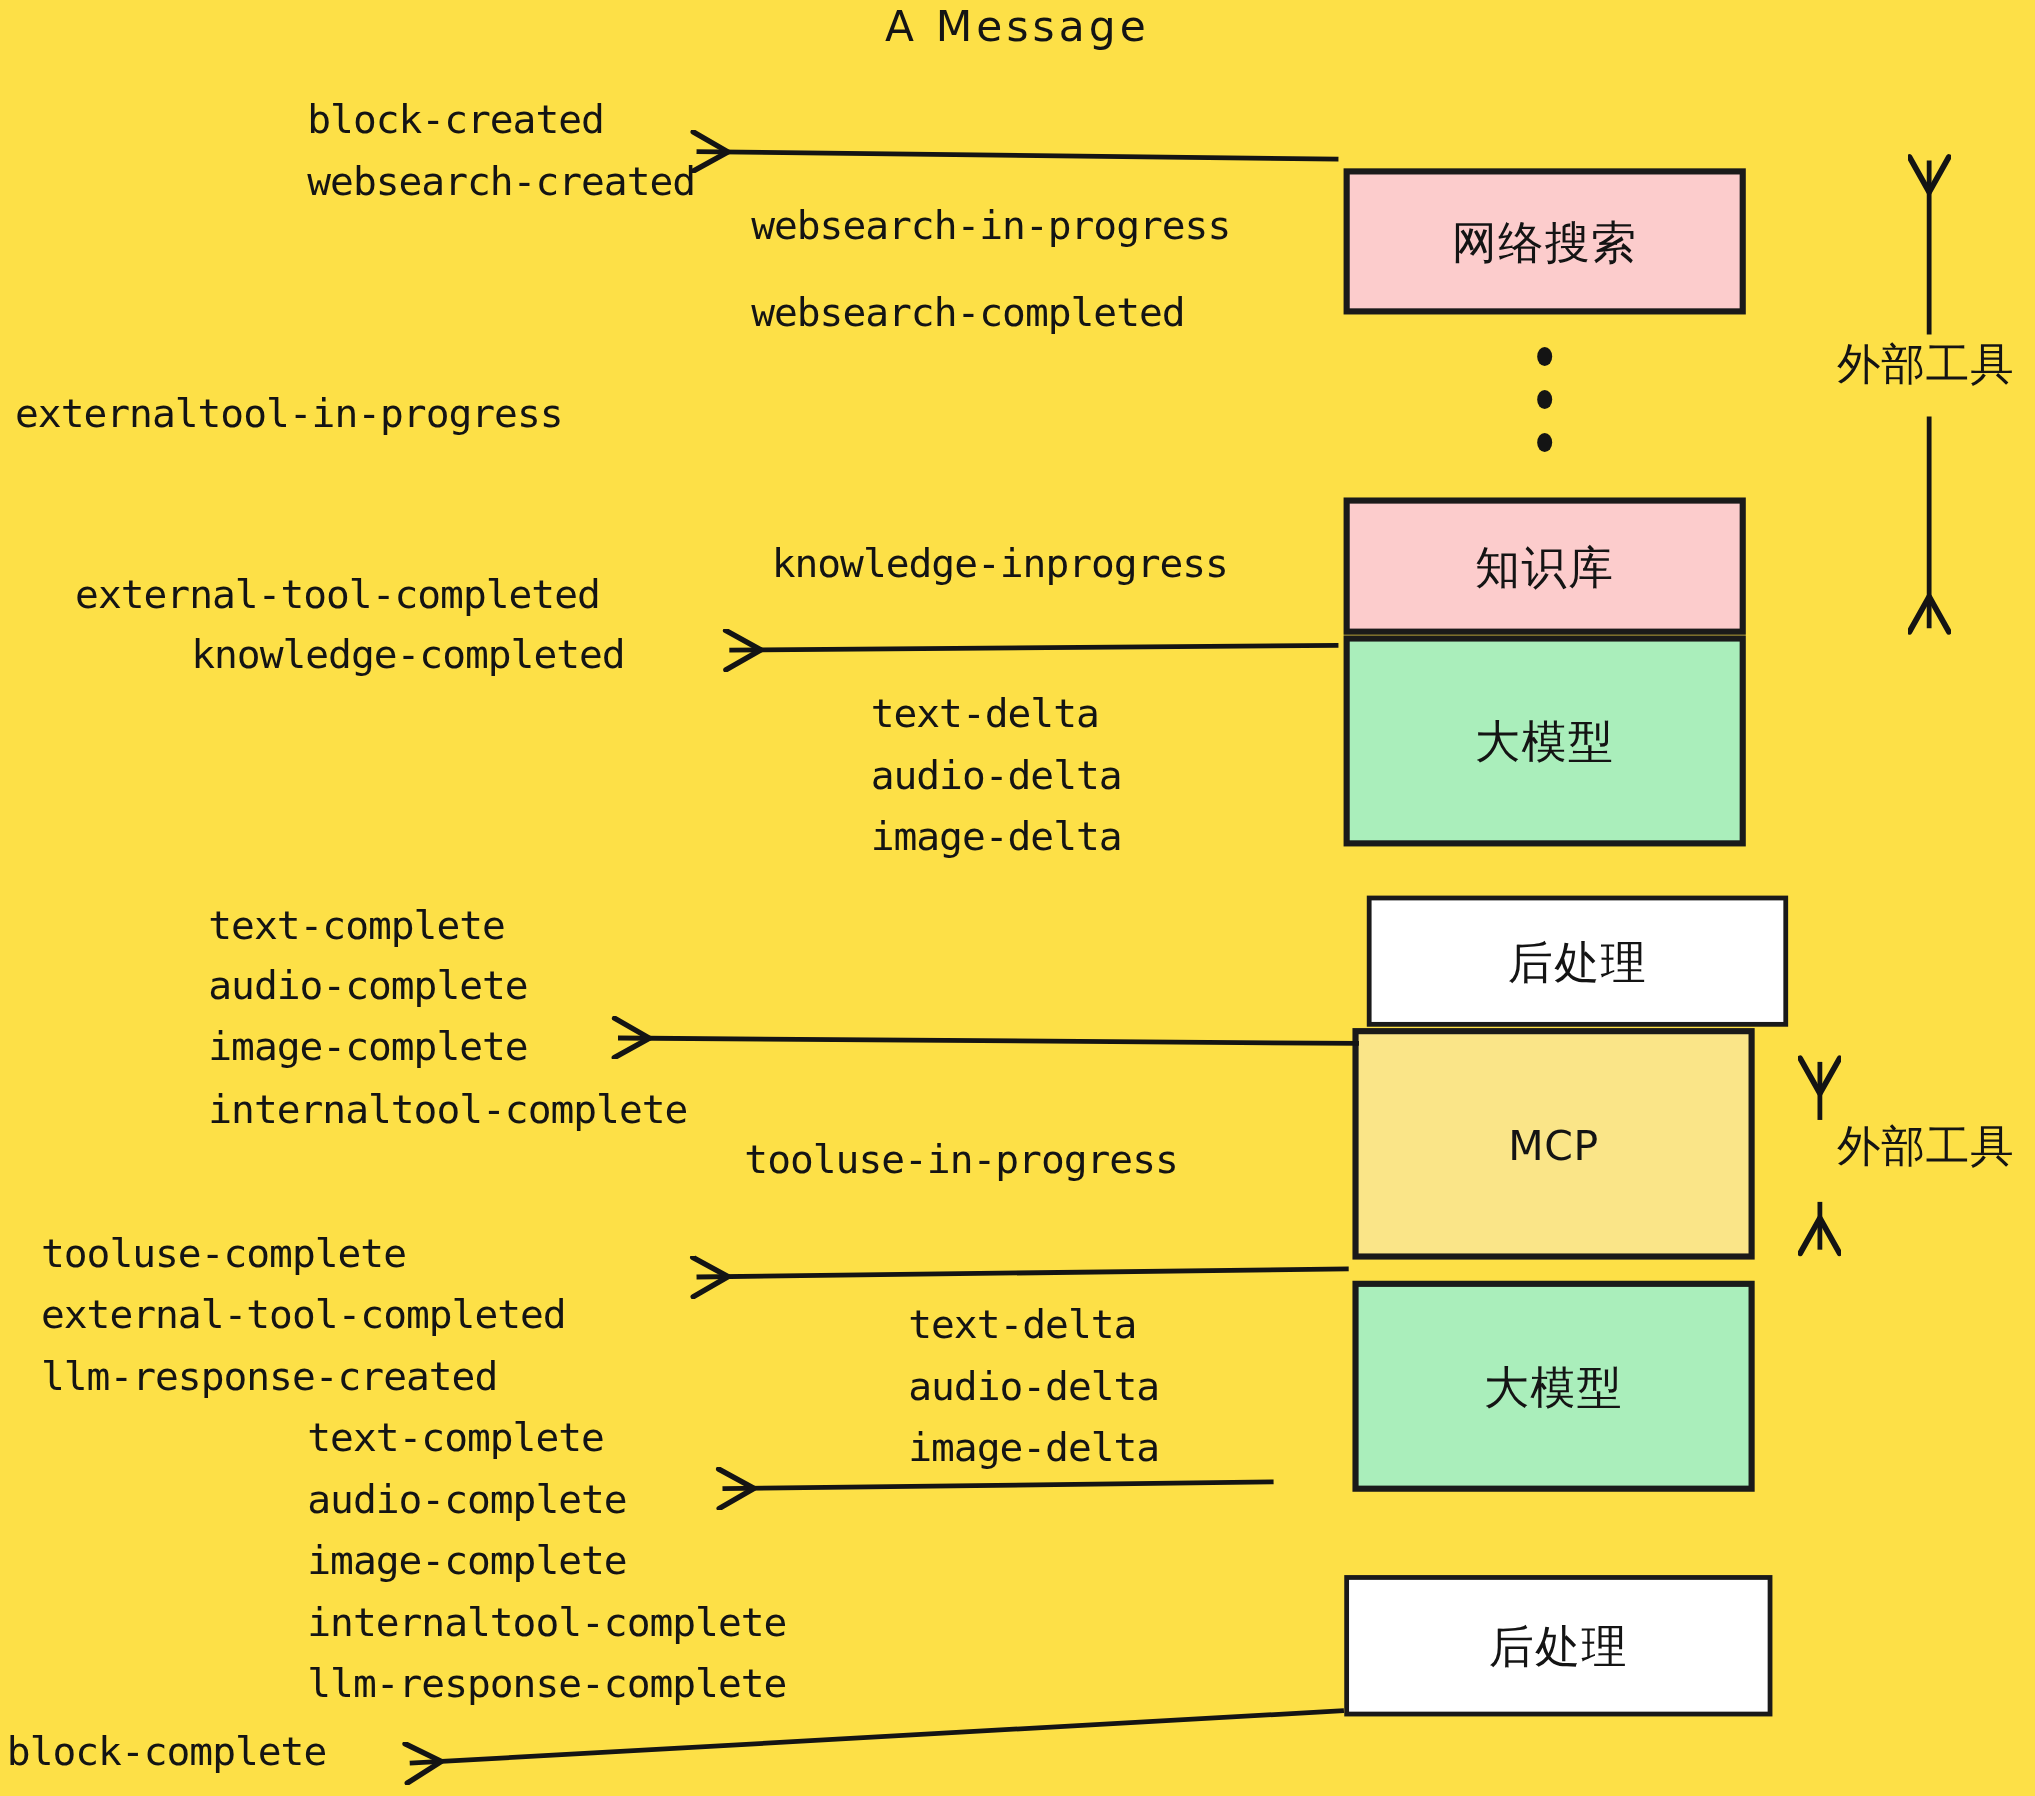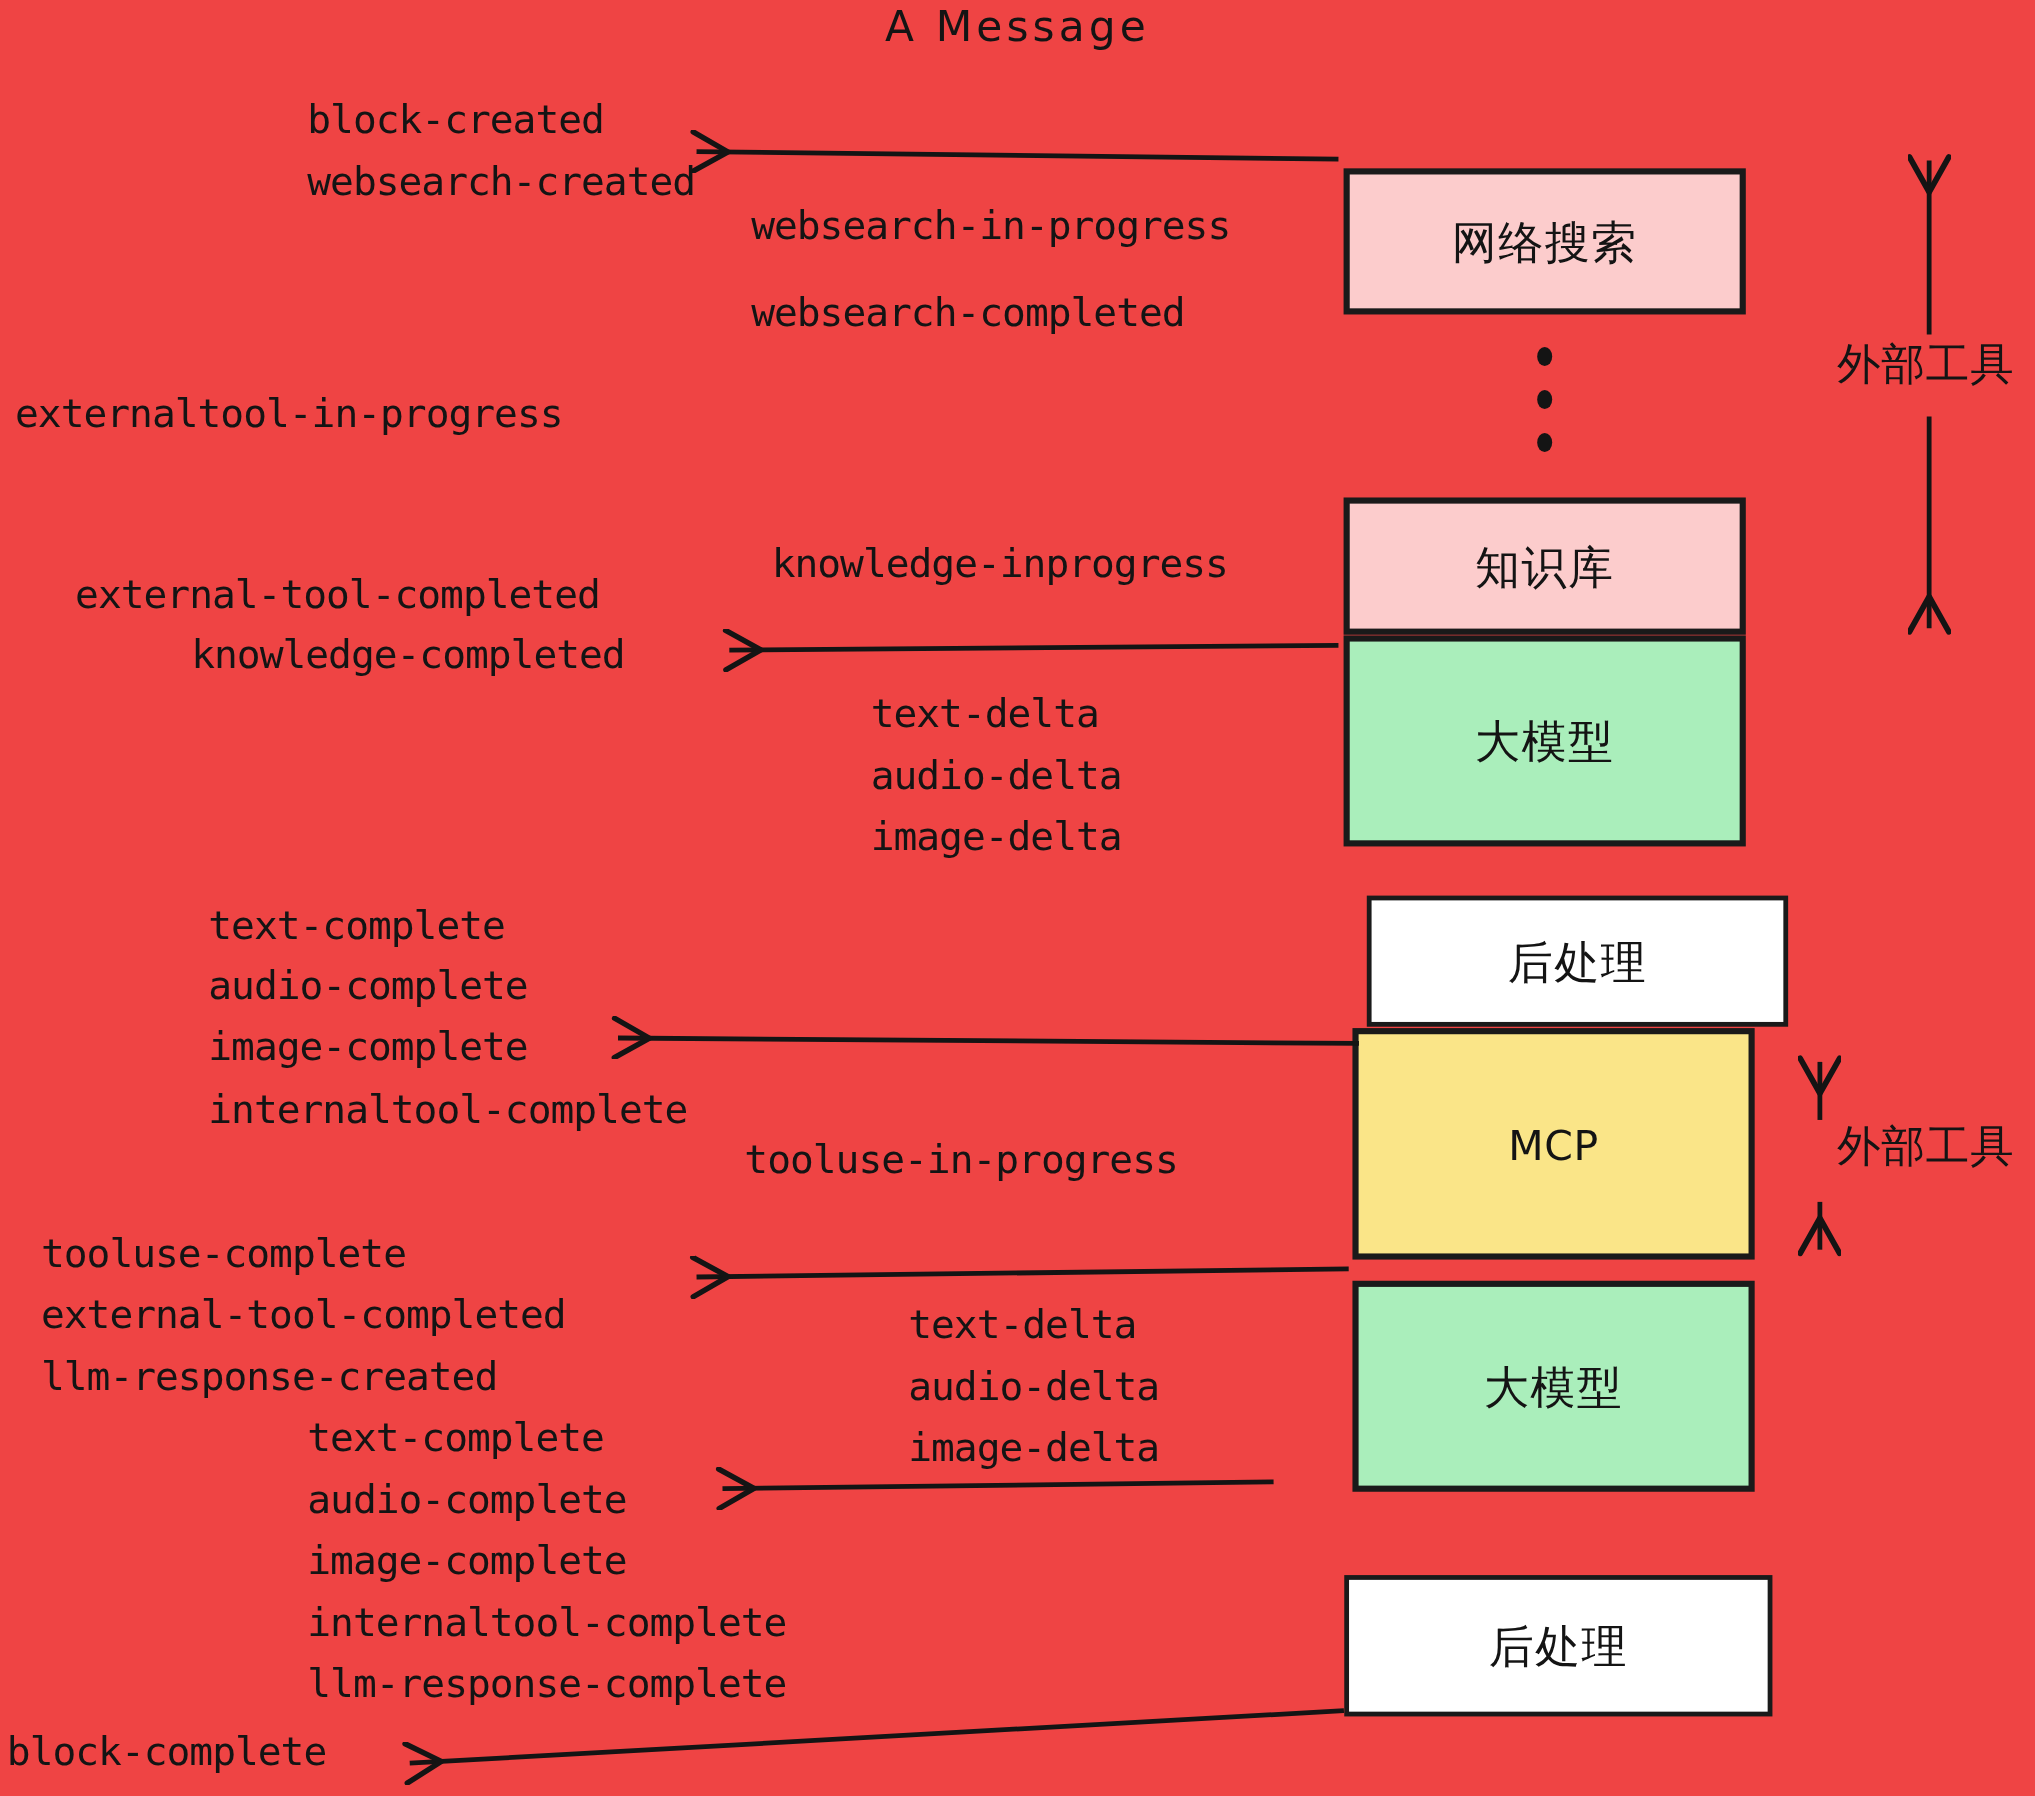--- a/index.html
+++ b/index.html
@@ -10,21 +10,21 @@
   body {
     width: 2035px;
     height: 1796px;
     font-family: "DejaVu Sans Mono", "Liberation Mono", monospace;
     overflow: hidden;
   }
   #stage {
     position: relative;
     width: 2035px;
     height: 1796px;
-    background: #ef4444;
+    background: #fde047;
     text-decoration: underline;
   }
   svg#canvas {
     position: absolute;
     top: 0;
     left: 0;
     width: 2035px;
     height: 1796px;
   }
   .evt {

